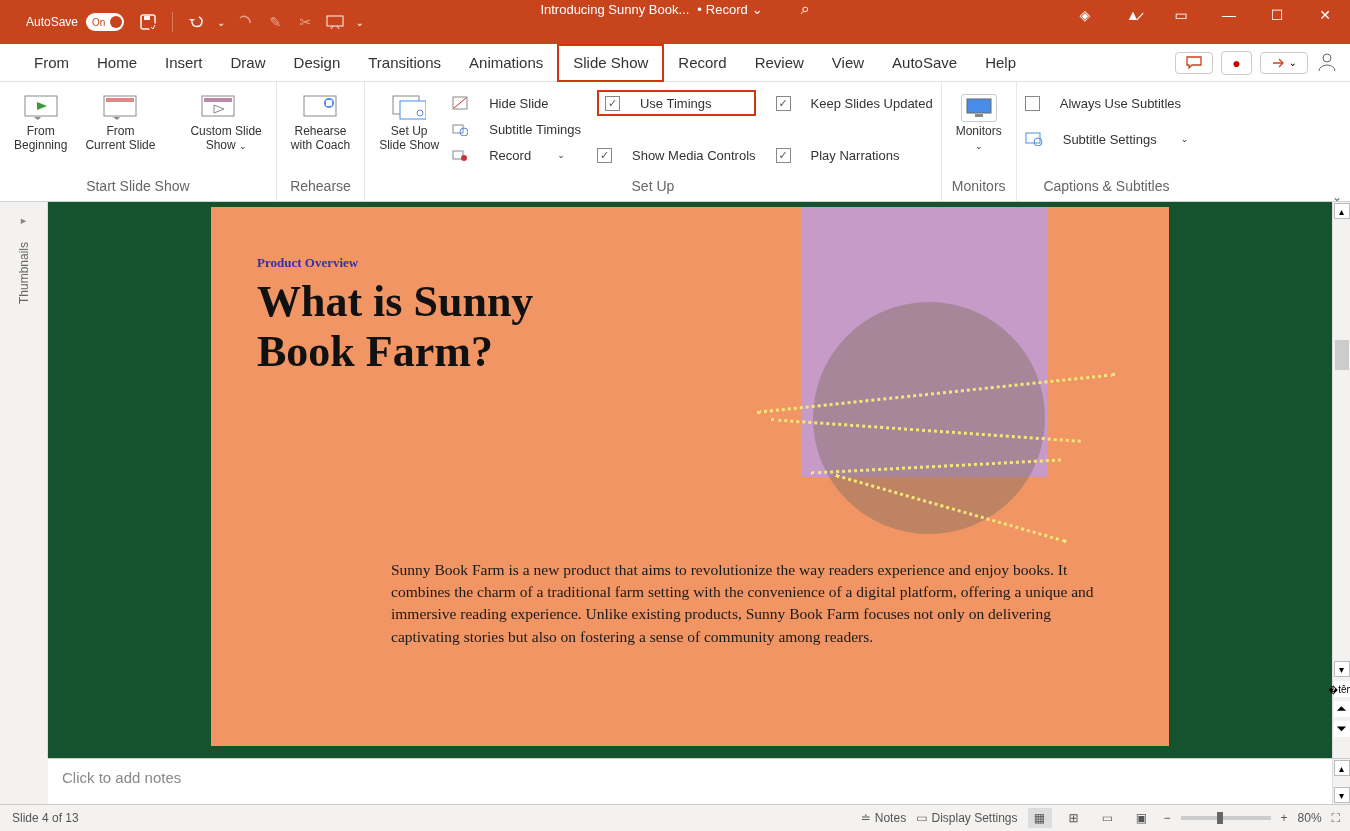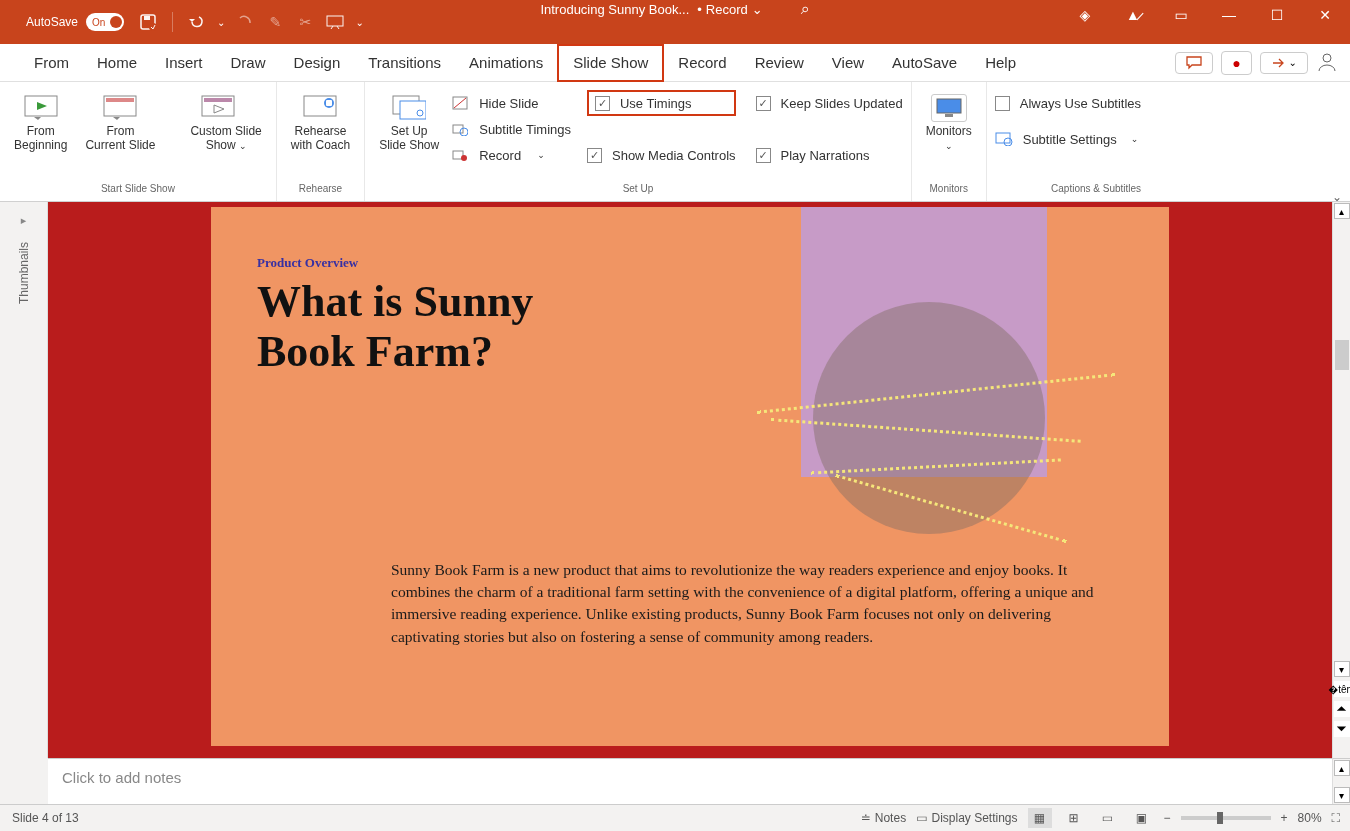--- a/index.html
+++ b/index.html
@@ -22,34 +22,34 @@
 .tab.active{border:2.5px solid #d13812;color:#333;font-weight:400;}
 .tab.active::after{content:'';position:absolute;bottom:0;height:3px;background:#c8441c;}
 .highlight-box{border:2.5px solid #d13812;}
 .tabs-right{position:absolute;right:10px;display:flex;align-items:center;gap:8px;}
 .tab-btn{border:1px solid #ccc;border-radius:4px;padding:3px 10px;font-size:14px;display:flex;align-items:center;gap:4px;}
 .tab-btn.rec{color:#c00;}
 .avatar{width:24px;height:24px;}
 .ribbon{height:120px;background:#fff;display:flex;border-bottom:1px solid #d0d0d0;}
 .rgroup{display:flex;flex-direction:column;align-items:center;padding:4px 8px;border-right:1px solid #e8e8e8;height:100%;}
 .rgroup-body{flex:1;display:flex;align-items:flex-start;gap:6px;padding-top:4px;}
-.rgroup-label{font-size:10px;color:#666;margin-bottom:3px;}
+.rgroup-label{font-size:14px;color:#666;margin-bottom:3px;}
 .big-btn{display:flex;flex-direction:column;align-items:center;justify-content:flex-start;width:auto;padding:4px 6px;text-align:center;font-size:12px;color:#333;gap:2px;}
 .big-icon{width:36px;height:28px;display:flex;align-items:center;justify-content:center;}
 .big-btn .lines{line-height:1.2;}
-.small-row{display:flex;align-items:center;gap:10px;font-size:13px;color:#333;padding:2px 0;height:26px;}
+.small-row{display:flex;align-items:center;gap:20px;font-size:13px;color:#333;padding:2px 0;height:26px;}
 .small-stack{display:flex;flex-direction:column;justify-content:flex-start;}
 .check{width:15px;height:15px;border:1px solid #888;display:inline-flex;align-items:center;justify-content:center;font-size:11px;color:#555;}
 .check.checked::before{content:'✓';}
 .mini-icon{width:18px;height:18px;display:inline-flex;align-items:center;justify-content:center;}
 .content-area{position:absolute;top:202px;left:0;right:0;bottom:73px;display:flex;}
 .thumb-rail{width:48px;background:#f3f2f1;border-right:1px solid #ddd;display:flex;align-items:center;justify-content:center;position:relative;}
 .thumb-label{writing-mode:vertical-rl;transform:rotate(180deg);font-size:12px;color:#666;position:absolute;top:40px;}
 .thumb-expand{position:absolute;top:12px;font-size:11px;color:#888;}
-.canvas-wrap{flex:1;background:#b91c1c;display:flex;align-items:center;justify-content:center;position:relative;}
+.canvas-wrap{flex:1;background:#14532d;display:flex;align-items:center;justify-content:center;position:relative;}
 .slide{width:958px;height:539px;background:#f09563;position:relative;overflow:hidden;margin-top:-8px;}
 .purple-rect{position:absolute;top:0;left:590px;width:246px;height:270px;background:#c79bc7;}
 .circle{position:absolute;top:95px;left:602px;width:232px;height:232px;border-radius:50%;background:rgba(128,108,100,.45);}
 .subhead{position:absolute;top:48px;left:46px;font-size:13px;font-weight:700;color:#3730a3;font-family:Georgia,serif;}
 .headline{position:absolute;top:70px;left:46px;font-size:44px;font-weight:700;color:#111;font-family:Georgia,'Times New Roman',serif;line-height:1.15;}
 .bodytext{position:absolute;top:352px;left:180px;right:50px;font-size:15.5px;color:#1a1a1a;font-family:Georgia,serif;line-height:1.45;}
 .dots{position:absolute;border-top:3px dotted #f5e67a;}
 .vscroll{width:18px;background:#f3f2f1;border-left:1px solid #ddd;position:relative;display:flex;flex-direction:column;align-items:center;}
 .scroll-arrow{width:16px;height:16px;border:1px solid #bbb;background:#fff;font-size:10px;display:flex;align-items:center;justify-content:center;margin:1px 0;}
 .scroll-thumb{width:14px;height:30px;background:#ccc;margin-top:120px;}
@@ -297,21 +297,21 @@
               <rect x="2" y="2" width="24" height="14" fill="#4a8de8" stroke="#666"></rect>
               <rect x="10" y="17" width="8" height="3" fill="#888"></rect>
             </svg>
           </div>
         <div class="lines"><span>Monitors</span><br><span style="font-size:9px;">⌄</span></div>
       </div>
     </div>
     <div class="rgroup-label">Monitors</div>
   </div>
 
-  <div class="rgroup" style="border-right:none;align-items:flex-end;">
+  <div class="rgroup" style="border-right:none;">
     <div class="rgroup-body">
       <div class="small-stack">
         <div class="small-row">
             <span class="check"></span>
             <span>Always Use Subtitles</span>
           </div>
         <div class="small-row" style="height:10px;"></div>
         <div class="small-row">
             <span class="mini-icon">
               <svg width="18" height="14">

